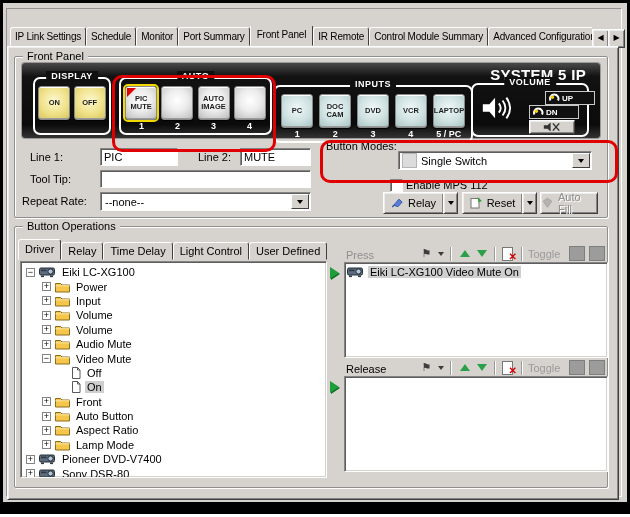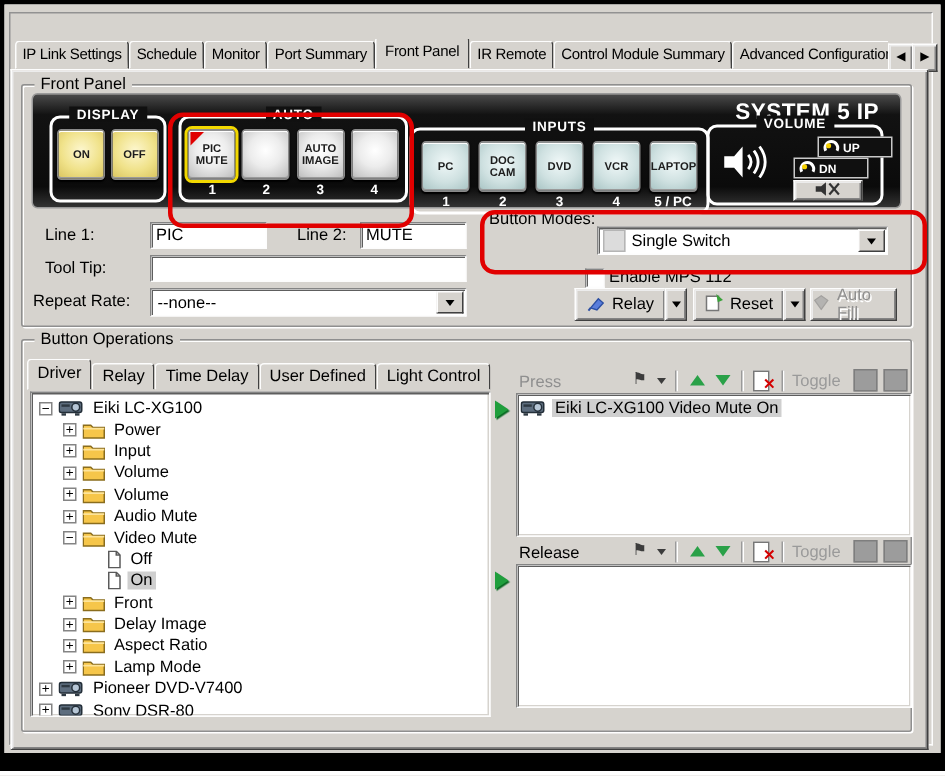--- a/index.html
+++ b/index.html
@@ -264,22 +264,22 @@
   </div>
 
   <div class="abs group" style="left:14px;top:226px;width:592px;height:260px;z-index:2">
     <span class="glabel">Button Operations</span>
   </div>
 
   <div class="abs" id="ops-tab-strip" style="left:18px;top:239px;display:flex;align-items:flex-start;z-index:3">
       <div class="stab active">Driver</div>
       <div class="stab">Relay</div>
       <div class="stab">Time Delay</div>
+      <div class="stab">Light Control</div>
       <div class="stab">User Defined</div>
-      <div class="stab">Light Control</div>
     </div>
 
   <div class="abs sunken" id="tree-view" style="left:20px;top:261px;width:307px;height:217px;padding-top:3px;box-sizing:border-box;z-index:3">
       <div class="trow" style="padding-left: 5px;">
         <span class="exp">−</span>
         <span class="ticon">
           <svg width="17" height="12" viewBox="0 0 17 12">
             <rect x="0.5" y="2" width="15" height="7" rx="1.5" fill="#5d6d7e" stroke="#232e38"></rect>
             <circle cx="11.5" cy="5.5" r="2.6" fill="#b6c6d6" stroke="#232e38"></circle>
             <rect x="2" y="3.6" width="5.5" height="1.6" fill="#2e3942"></rect>
@@ -380,21 +380,21 @@
         <span class="tlabel">Front</span>
       </div>
       <div class="trow" style="padding-left: 21px;">
         <span class="exp">+</span>
         <span class="ticon">
           <svg width="15" height="12" viewBox="0 0 15 12">
             <path d="M0.5 2.5 h5 l1.5 1.5 h7.5 v7 h-14 z" fill="#f6c64a" stroke="#8a6d1d"></path>
             <path d="M0.5 4.8 h14" stroke="#fde49a" stroke-width="1.2"></path>
           </svg>
         </span>
-        <span class="tlabel">Delay Image</span>
+        <span class="tlabel">Auto Button</span>
       </div>
       <div class="trow" style="padding-left: 21px;">
         <span class="exp">+</span>
         <span class="ticon">
           <svg width="15" height="12" viewBox="0 0 15 12">
             <path d="M0.5 2.5 h5 l1.5 1.5 h7.5 v7 h-14 z" fill="#f6c64a" stroke="#8a6d1d"></path>
             <path d="M0.5 4.8 h14" stroke="#fde49a" stroke-width="1.2"></path>
           </svg>
         </span>
         <span class="tlabel">Aspect Ratio</span>

